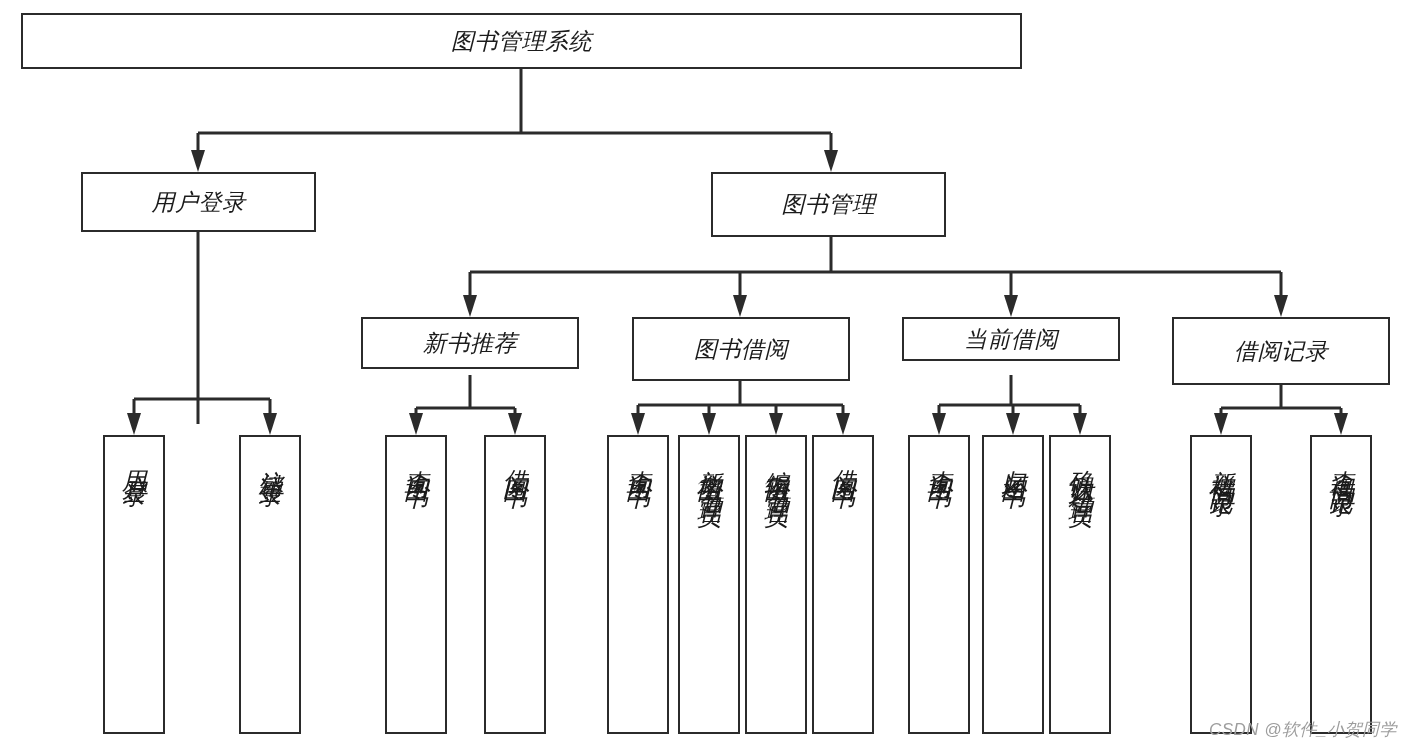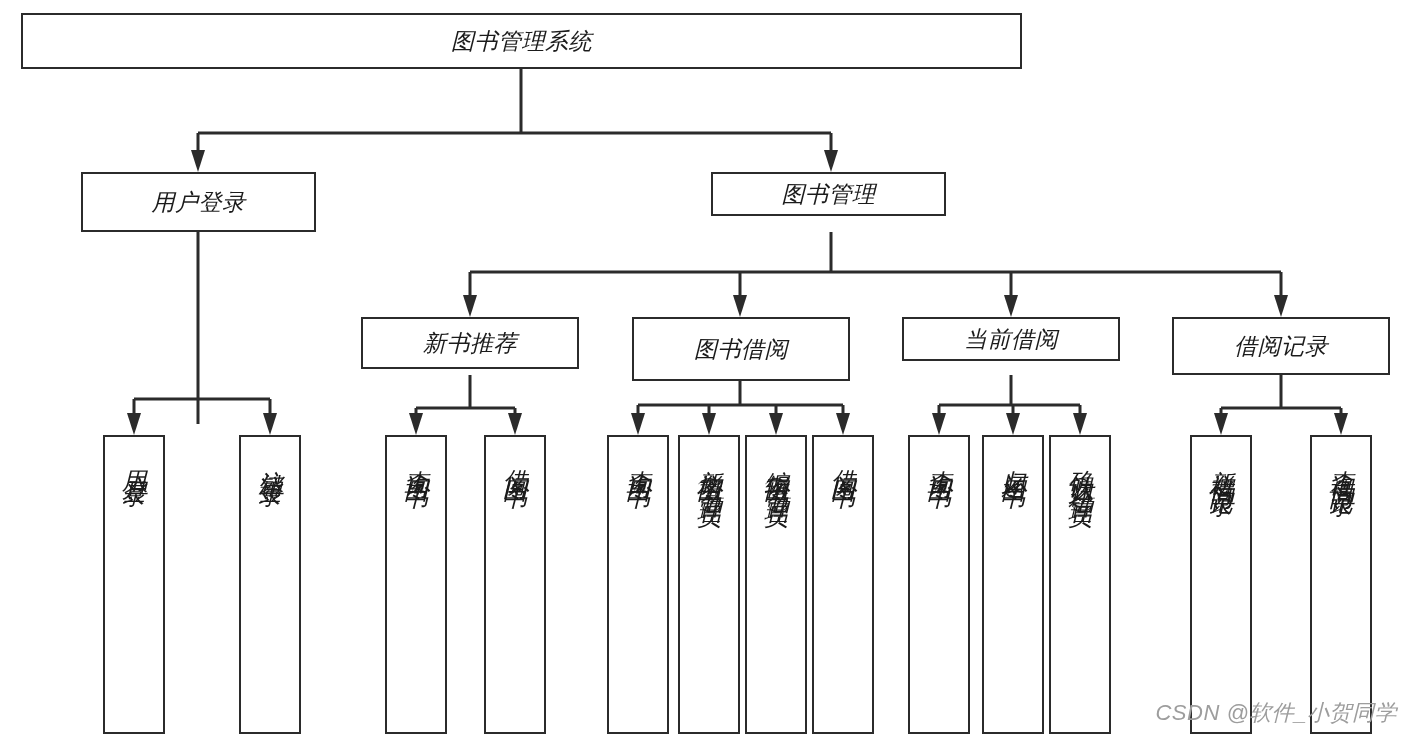--- a/index.html
+++ b/index.html
@@ -55,22 +55,22 @@
     writing-mode: vertical-rl;
     text-orientation: upright;
     font-size: 24px;
     letter-spacing: 5px;
     line-height: 1;
     white-space: nowrap;
   }
   .watermark {
     position: absolute;
     right: 8px;
-    bottom: 19px;
-    font-size: 22px;
+    bottom: 6px;
+    font-size: 17px;
     color: #9d9d9d;
     letter-spacing: 0.5px;
     white-space: nowrap;
   }
 </style>
 </head>
 <body>
 
 <div id="canvas">
 
@@ -108,33 +108,33 @@
       </g>
   </svg>
 
   <div id="node-layer">
       <div class="node horizontal" style="left: 21px; top: 13px; width: 1001px; height: 56px;">
         <span class="label">图书管理系统</span>
       </div>
       <div class="node horizontal" style="left: 81px; top: 172px; width: 235px; height: 60px;">
         <span class="label">用户登录</span>
       </div>
-      <div class="node horizontal" style="left: 711px; top: 172px; width: 235px; height: 44px;">
+      <div class="node horizontal" style="left: 711px; top: 172px; width: 235px; height: 65px;">
         <span class="label">图书管理</span>
       </div>
       <div class="node horizontal" style="left: 361px; top: 317px; width: 218px; height: 52px;">
         <span class="label">新书推荐</span>
       </div>
       <div class="node horizontal" style="left: 632px; top: 317px; width: 218px; height: 64px;">
         <span class="label">图书借阅</span>
       </div>
       <div class="node horizontal" style="left: 902px; top: 317px; width: 218px; height: 44px;">
         <span class="label">当前借阅</span>
       </div>
-      <div class="node horizontal" style="left: 1172px; top: 317px; width: 218px; height: 58px;">
+      <div class="node horizontal" style="left: 1172px; top: 317px; width: 218px; height: 68px;">
         <span class="label">借阅记录</span>
       </div>
       <div class="node vertical" style="left: 103px; top: 435px; width: 62px; height: 299px;">
         <span class="label">用户登录</span>
       </div>
       <div class="node vertical" style="left: 239px; top: 435px; width: 62px; height: 299px;">
         <span class="label">注销登录</span>
       </div>
       <div class="node vertical" style="left: 385px; top: 435px; width: 62px; height: 299px;">
         <span class="label">查询图书</span>

